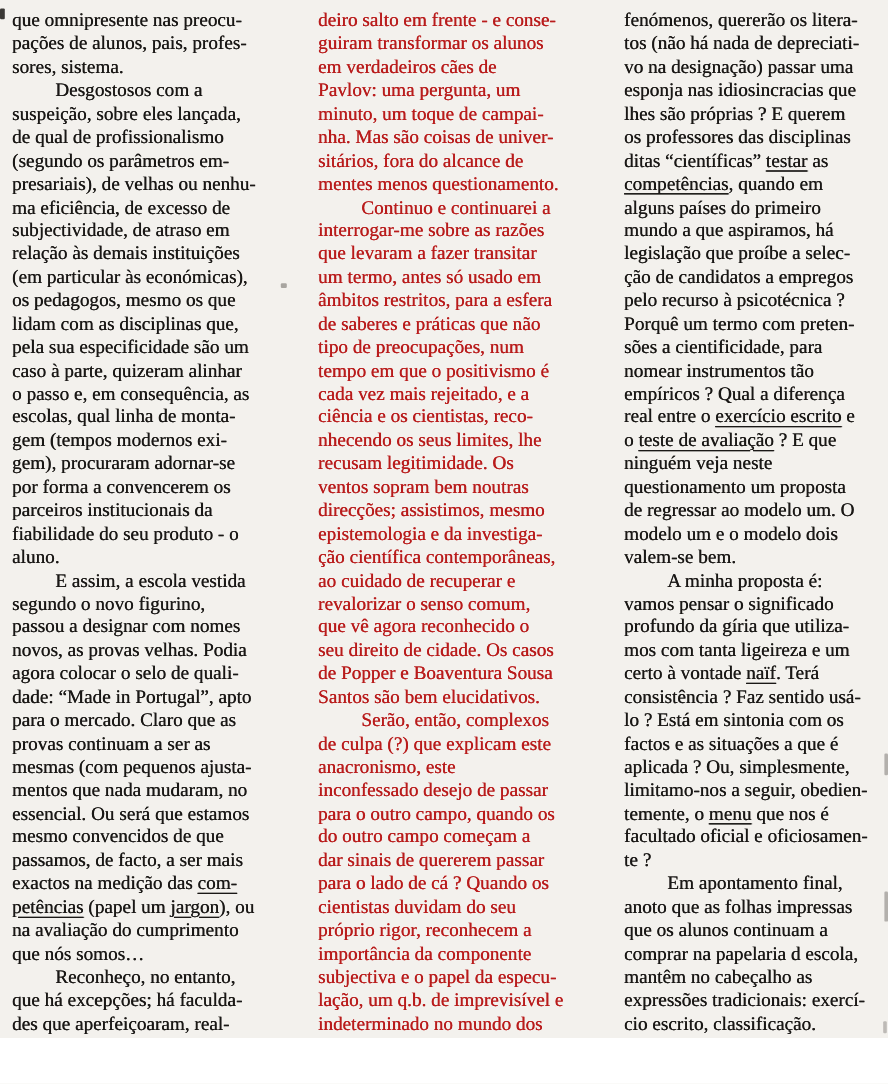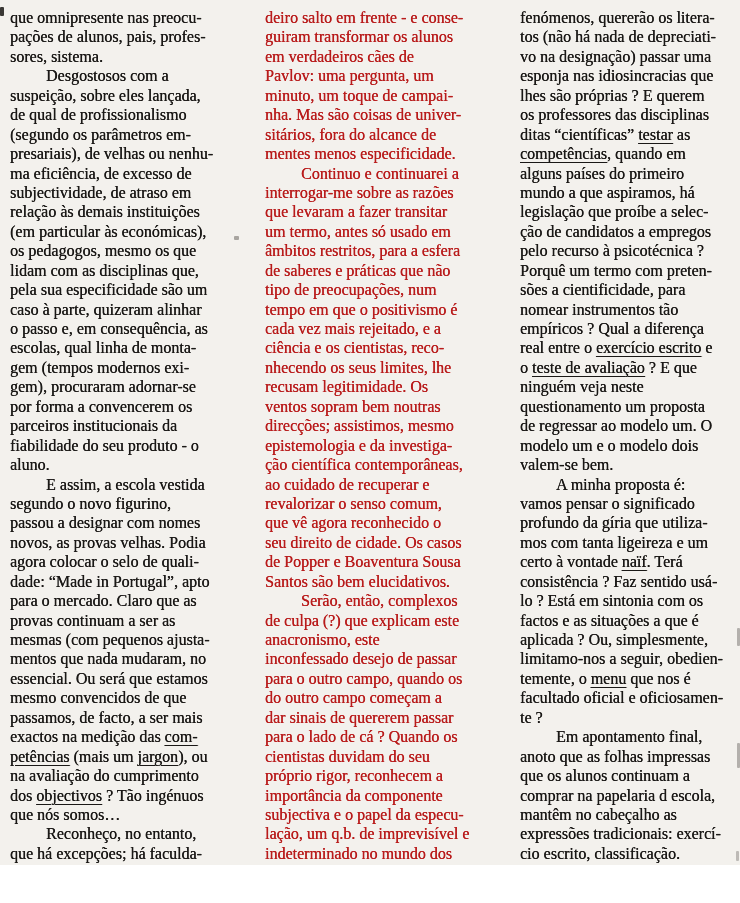--- a/index.html
+++ b/index.html
@@ -77,38 +77,37 @@
       <div class="line"><span>agora colocar o selo de quali-</span></div>
       <div class="line"><span>dade: “Made in Portugal”, apto</span></div>
       <div class="line"><span>para o mercado. Claro que as</span></div>
       <div class="line"><span>provas continuam a ser as</span></div>
       <div class="line"><span>mesmas (com pequenos ajusta-</span></div>
       <div class="line"><span>mentos que nada mudaram, no</span></div>
       <div class="line"><span>essencial. Ou será que estamos</span></div>
       <div class="line"><span>mesmo convencidos de que</span></div>
       <div class="line"><span>passamos, de facto, a ser mais</span></div>
       <div class="line"><span>exactos na medição das </span><span class="u">com-</span></div>
-      <div class="line"><span class="u">petências</span><span> (mais um </span><span class="u">jargon</span><span>), ou</span></div>
+      <div class="line"><span class="u">petências</span><span> (papel um </span><span class="u">jargon</span><span>), ou</span></div>
       <div class="line"><span>na avaliação do cumprimento</span></div>
-      <div class="line"><span>dos </span><span class="u">objectivos</span><span> ? Tão ingénuos</span></div>
       <div class="line"><span>que nós somos…</span></div>
       <div class="line ind"><span>Reconheço, no entanto,</span></div>
       <div class="line"><span>que há excepções; há faculda-</span></div>
       <div class="line"><span>des que aperfeiçoaram, real-</span></div>
       <div class="line"><span>mente, o processo - um verda-</span></div>
     </div>
   <div class="col col-2" id="col-1" style="color: #b91c1c;">
       <div class="line"><span>deiro salto em frente - e conse-</span></div>
       <div class="line"><span>guiram transformar os alunos</span></div>
       <div class="line"><span>em verdadeiros cães de</span></div>
       <div class="line"><span>Pavlov: uma pergunta, um</span></div>
       <div class="line"><span>minuto, um toque de campai-</span></div>
       <div class="line"><span>nha. Mas são coisas de univer-</span></div>
       <div class="line"><span>sitários, fora do alcance de</span></div>
-      <div class="line"><span>mentes menos especificidade.</span></div>
+      <div class="line"><span>mentes menos questionamento.</span></div>
       <div class="line ind"><span>Continuo e continuarei a</span></div>
       <div class="line"><span>interrogar-me sobre as razões</span></div>
       <div class="line"><span>que levaram a fazer transitar</span></div>
       <div class="line"><span>um termo, antes só usado em</span></div>
       <div class="line"><span>âmbitos restritos, para a esfera</span></div>
       <div class="line"><span>de saberes e práticas que não</span></div>
       <div class="line"><span>tipo de preocupações, num</span></div>
       <div class="line"><span>tempo em que o positivismo é</span></div>
       <div class="line"><span>cada vez mais rejeitado, e a</span></div>
       <div class="line"><span>ciência e os cientistas, reco-</span></div>

